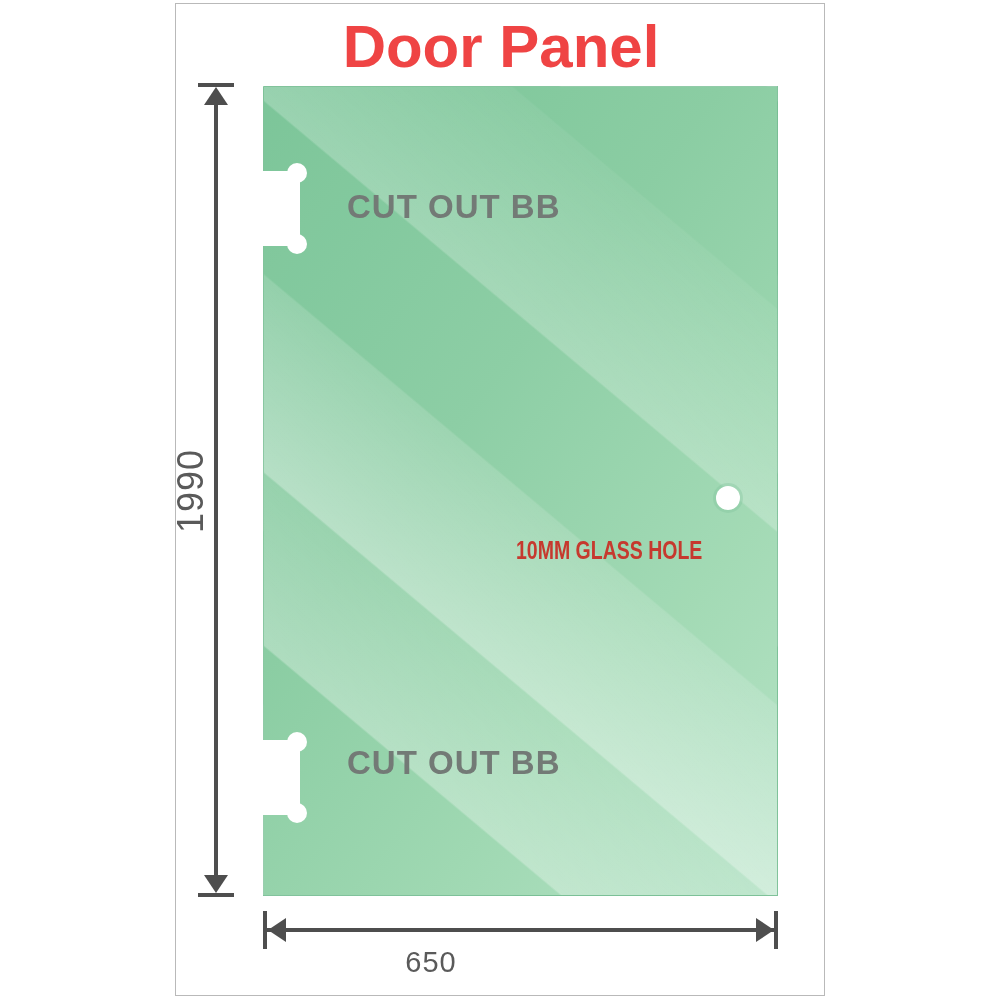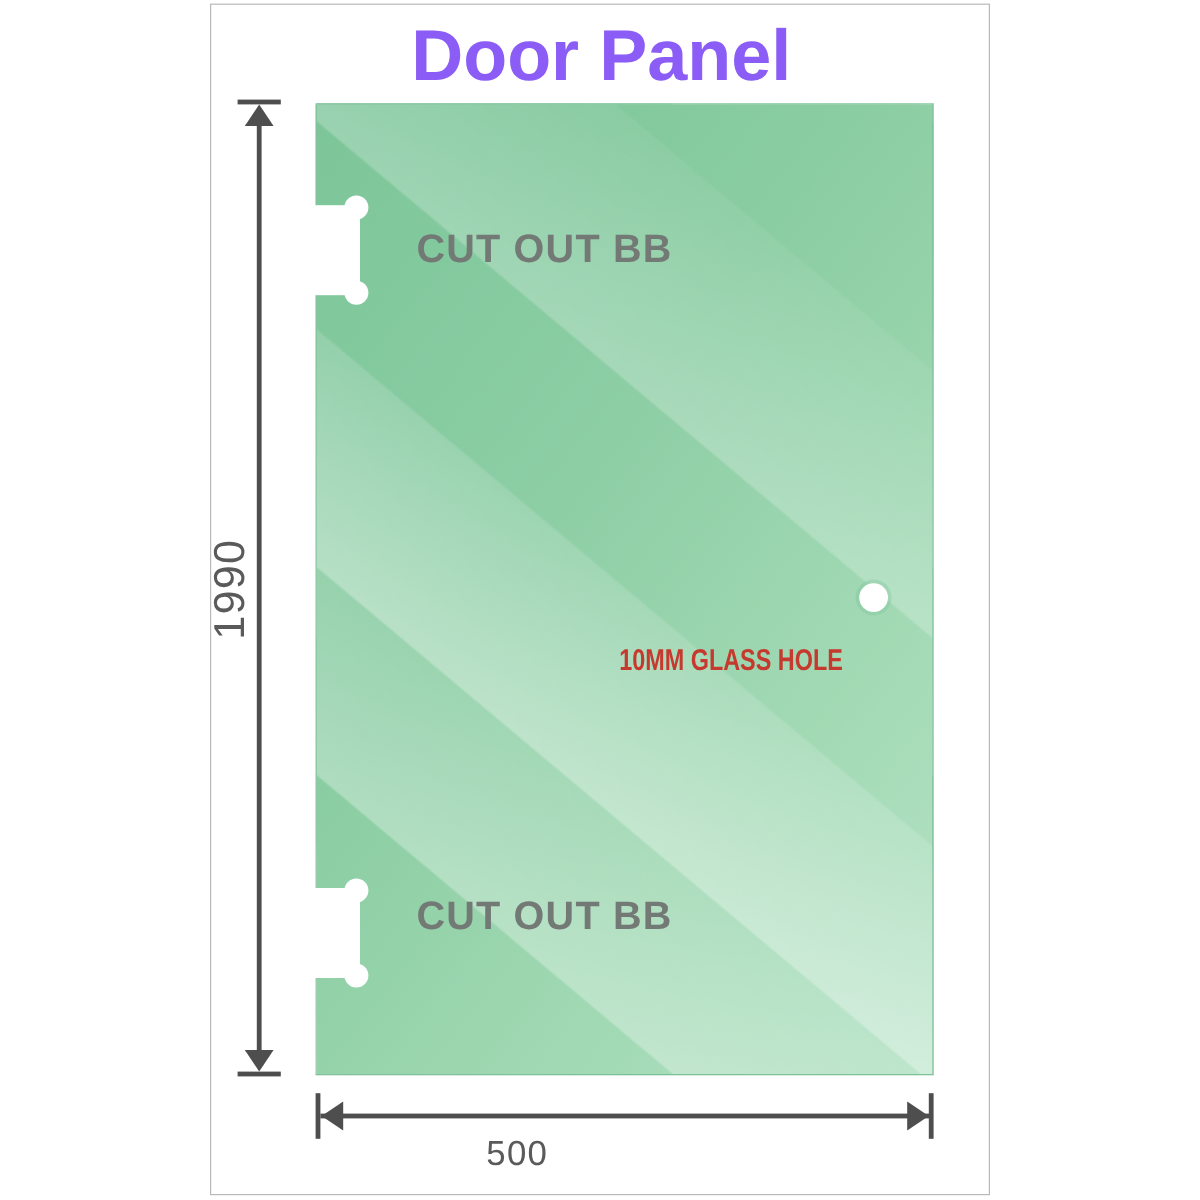--- a/index.html
+++ b/index.html
@@ -6,21 +6,21 @@
   #stage{
     position:relative;width:1000px;height:1000px;background:#ffffff;
     font-family:"Liberation Sans", sans-serif;overflow:hidden;
   }
   .frame{
     position:absolute;left:175px;top:3px;width:650px;height:993px;
     border:1px solid #b9b9b9;background:#ffffff;box-sizing:border-box;
   }
   .title{
     position:absolute;left:175px;top:12px;width:652px;text-align:center;
-    font-size:60px;font-weight:bold;color:#8b5cf6;letter-spacing:0;
+    font-size:60px;font-weight:bold;color:#ef4444;letter-spacing:0;
   }
   
   .glass{
     position:absolute;left:263px;top:86px;width:515px;height:810px;box-sizing:border-box;
     border:1px solid rgba(116,185,145,0.6);
     background:
       linear-gradient(40deg,
         rgba(255,255,255,0) 0%, rgba(255,255,255,0) 20%,
         rgba(255,255,255,0.30) 20.2%, rgba(255,255,255,0.14) 34%,
         rgba(255,255,255,0.40) 34.2%, rgba(255,255,255,0.16) 50%,
@@ -112,16 +112,16 @@
     <div class="dim tick-h t-bottom"></div>
     <div class="v-label">1990</div>
   </div>
 
   <div>
     <div class="dim tick-v t-left"></div>
     <div class="arr arr-left"></div>
     <div class="dim h-line"></div>
     <div class="arr arr-right"></div>
     <div class="dim tick-v t-right"></div>
-    <div class="h-label">500</div>
+    <div class="h-label">650</div>
   </div>
 
 </div>
 
 </body></html>

